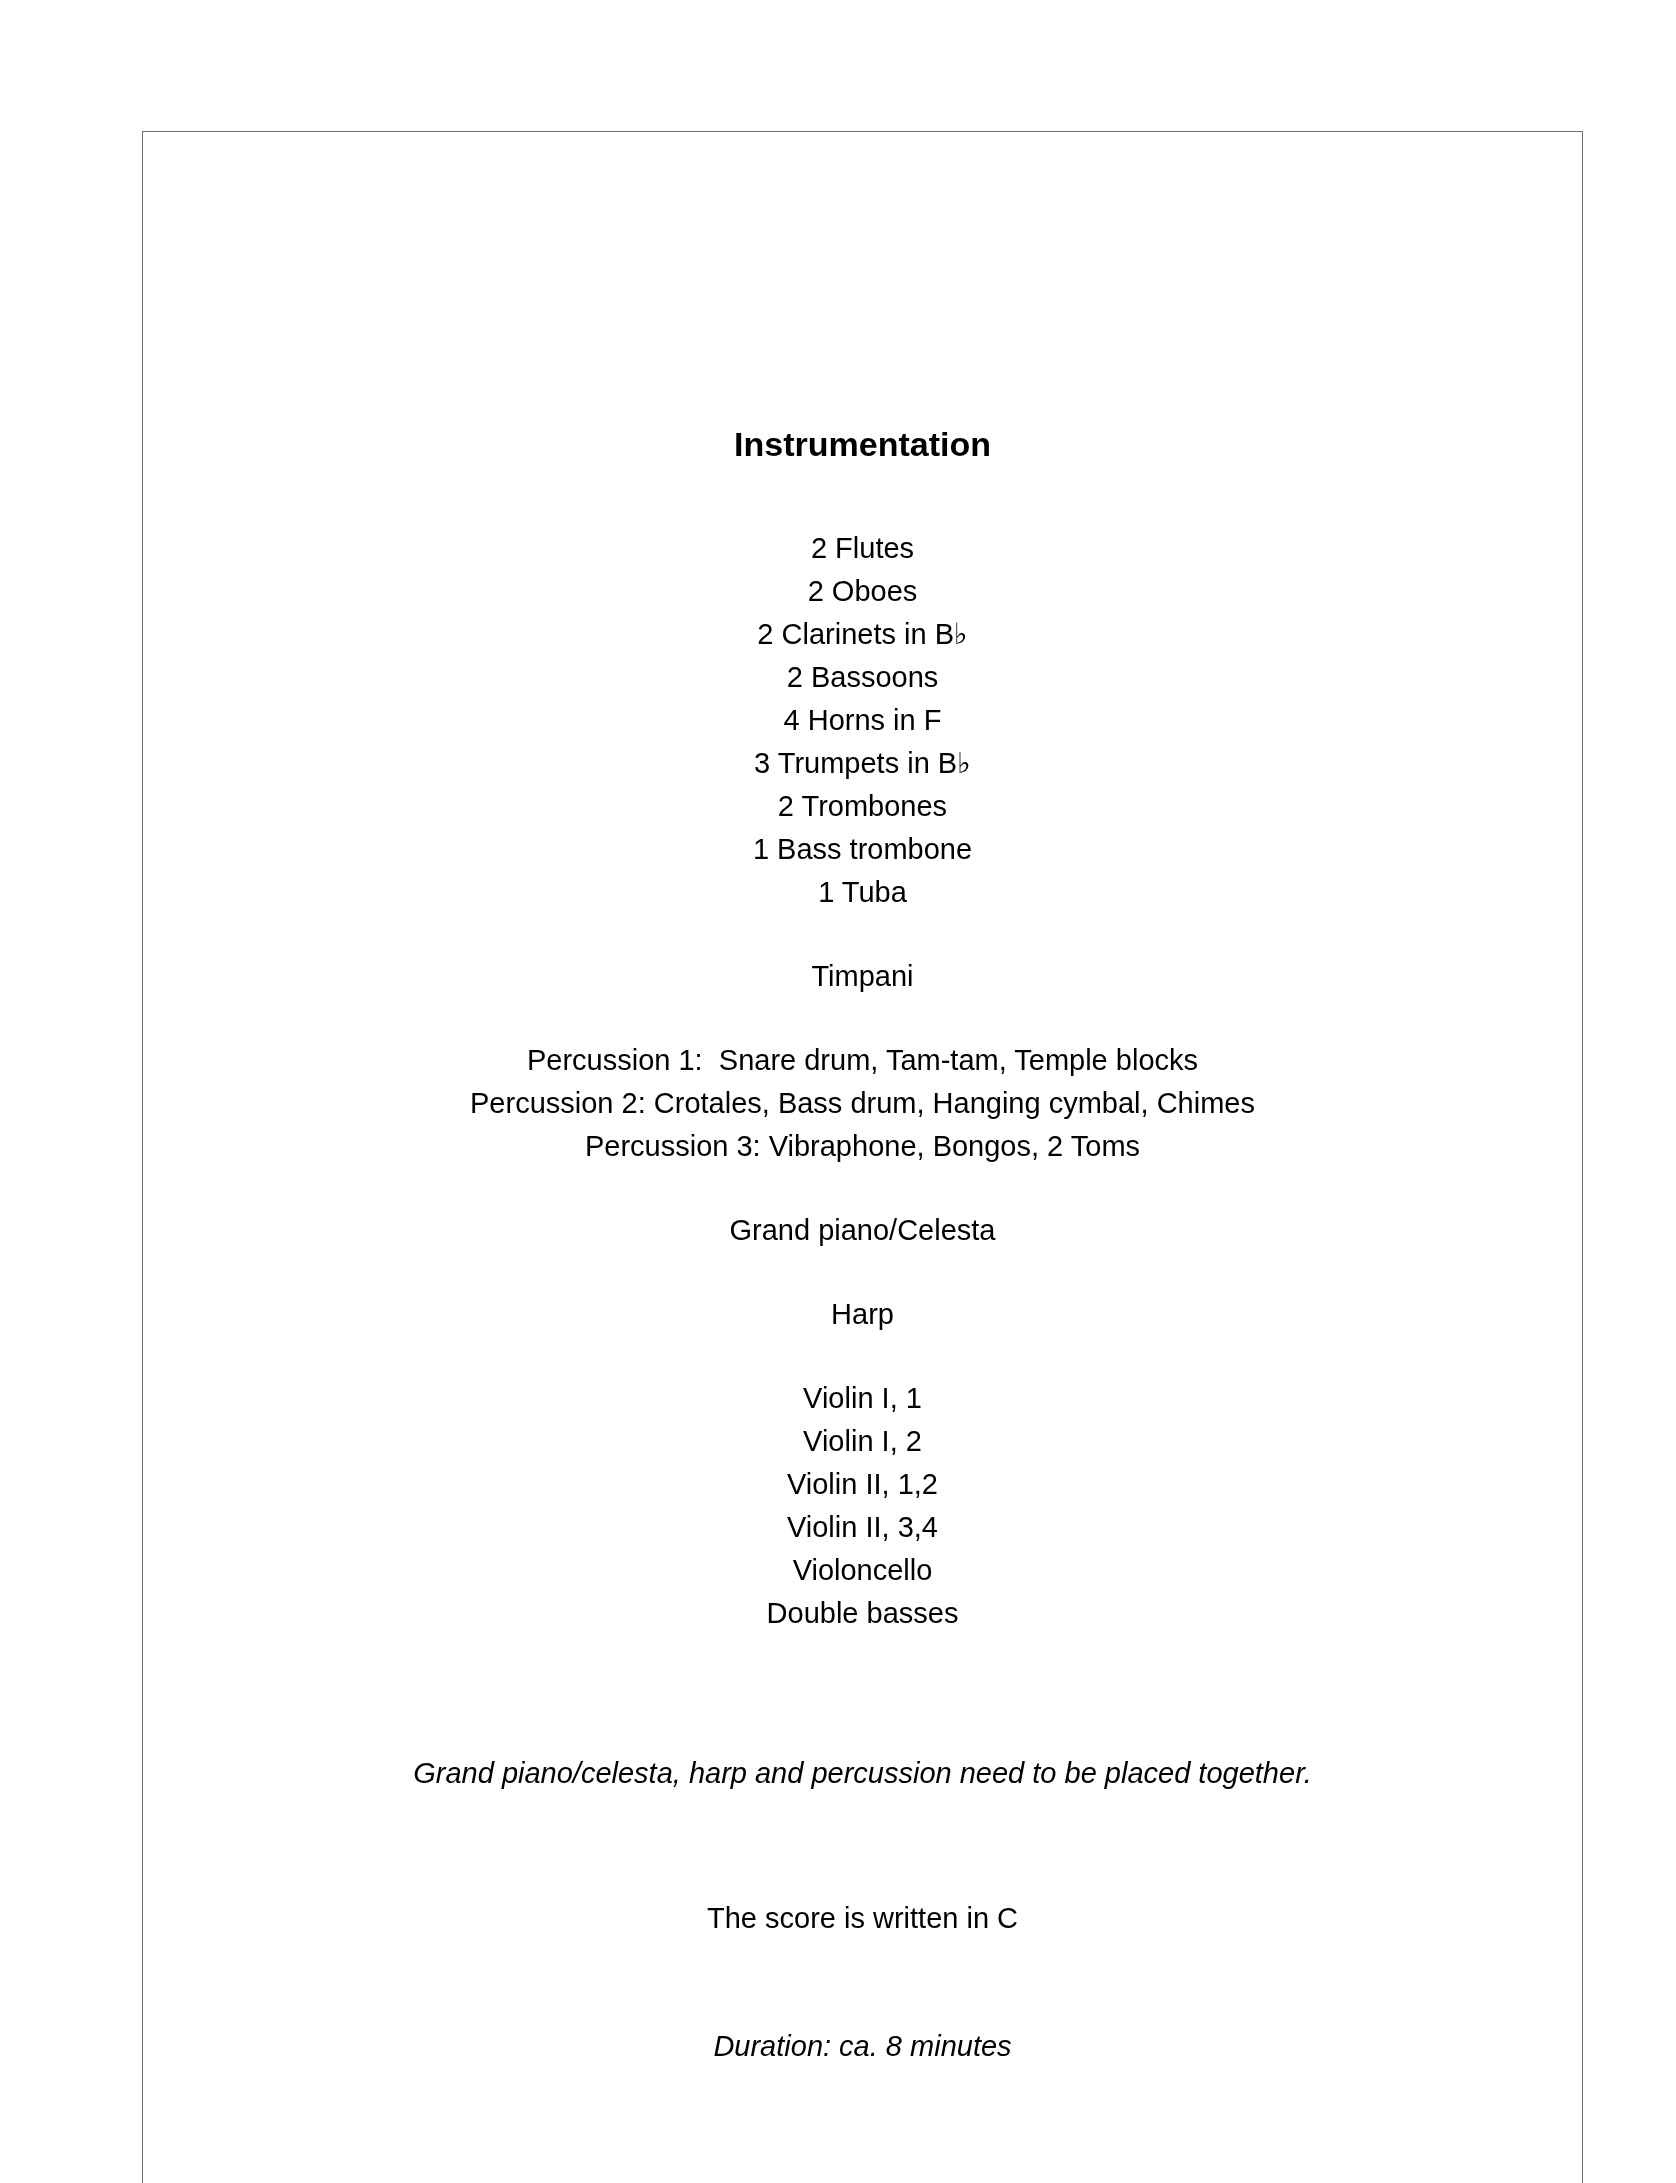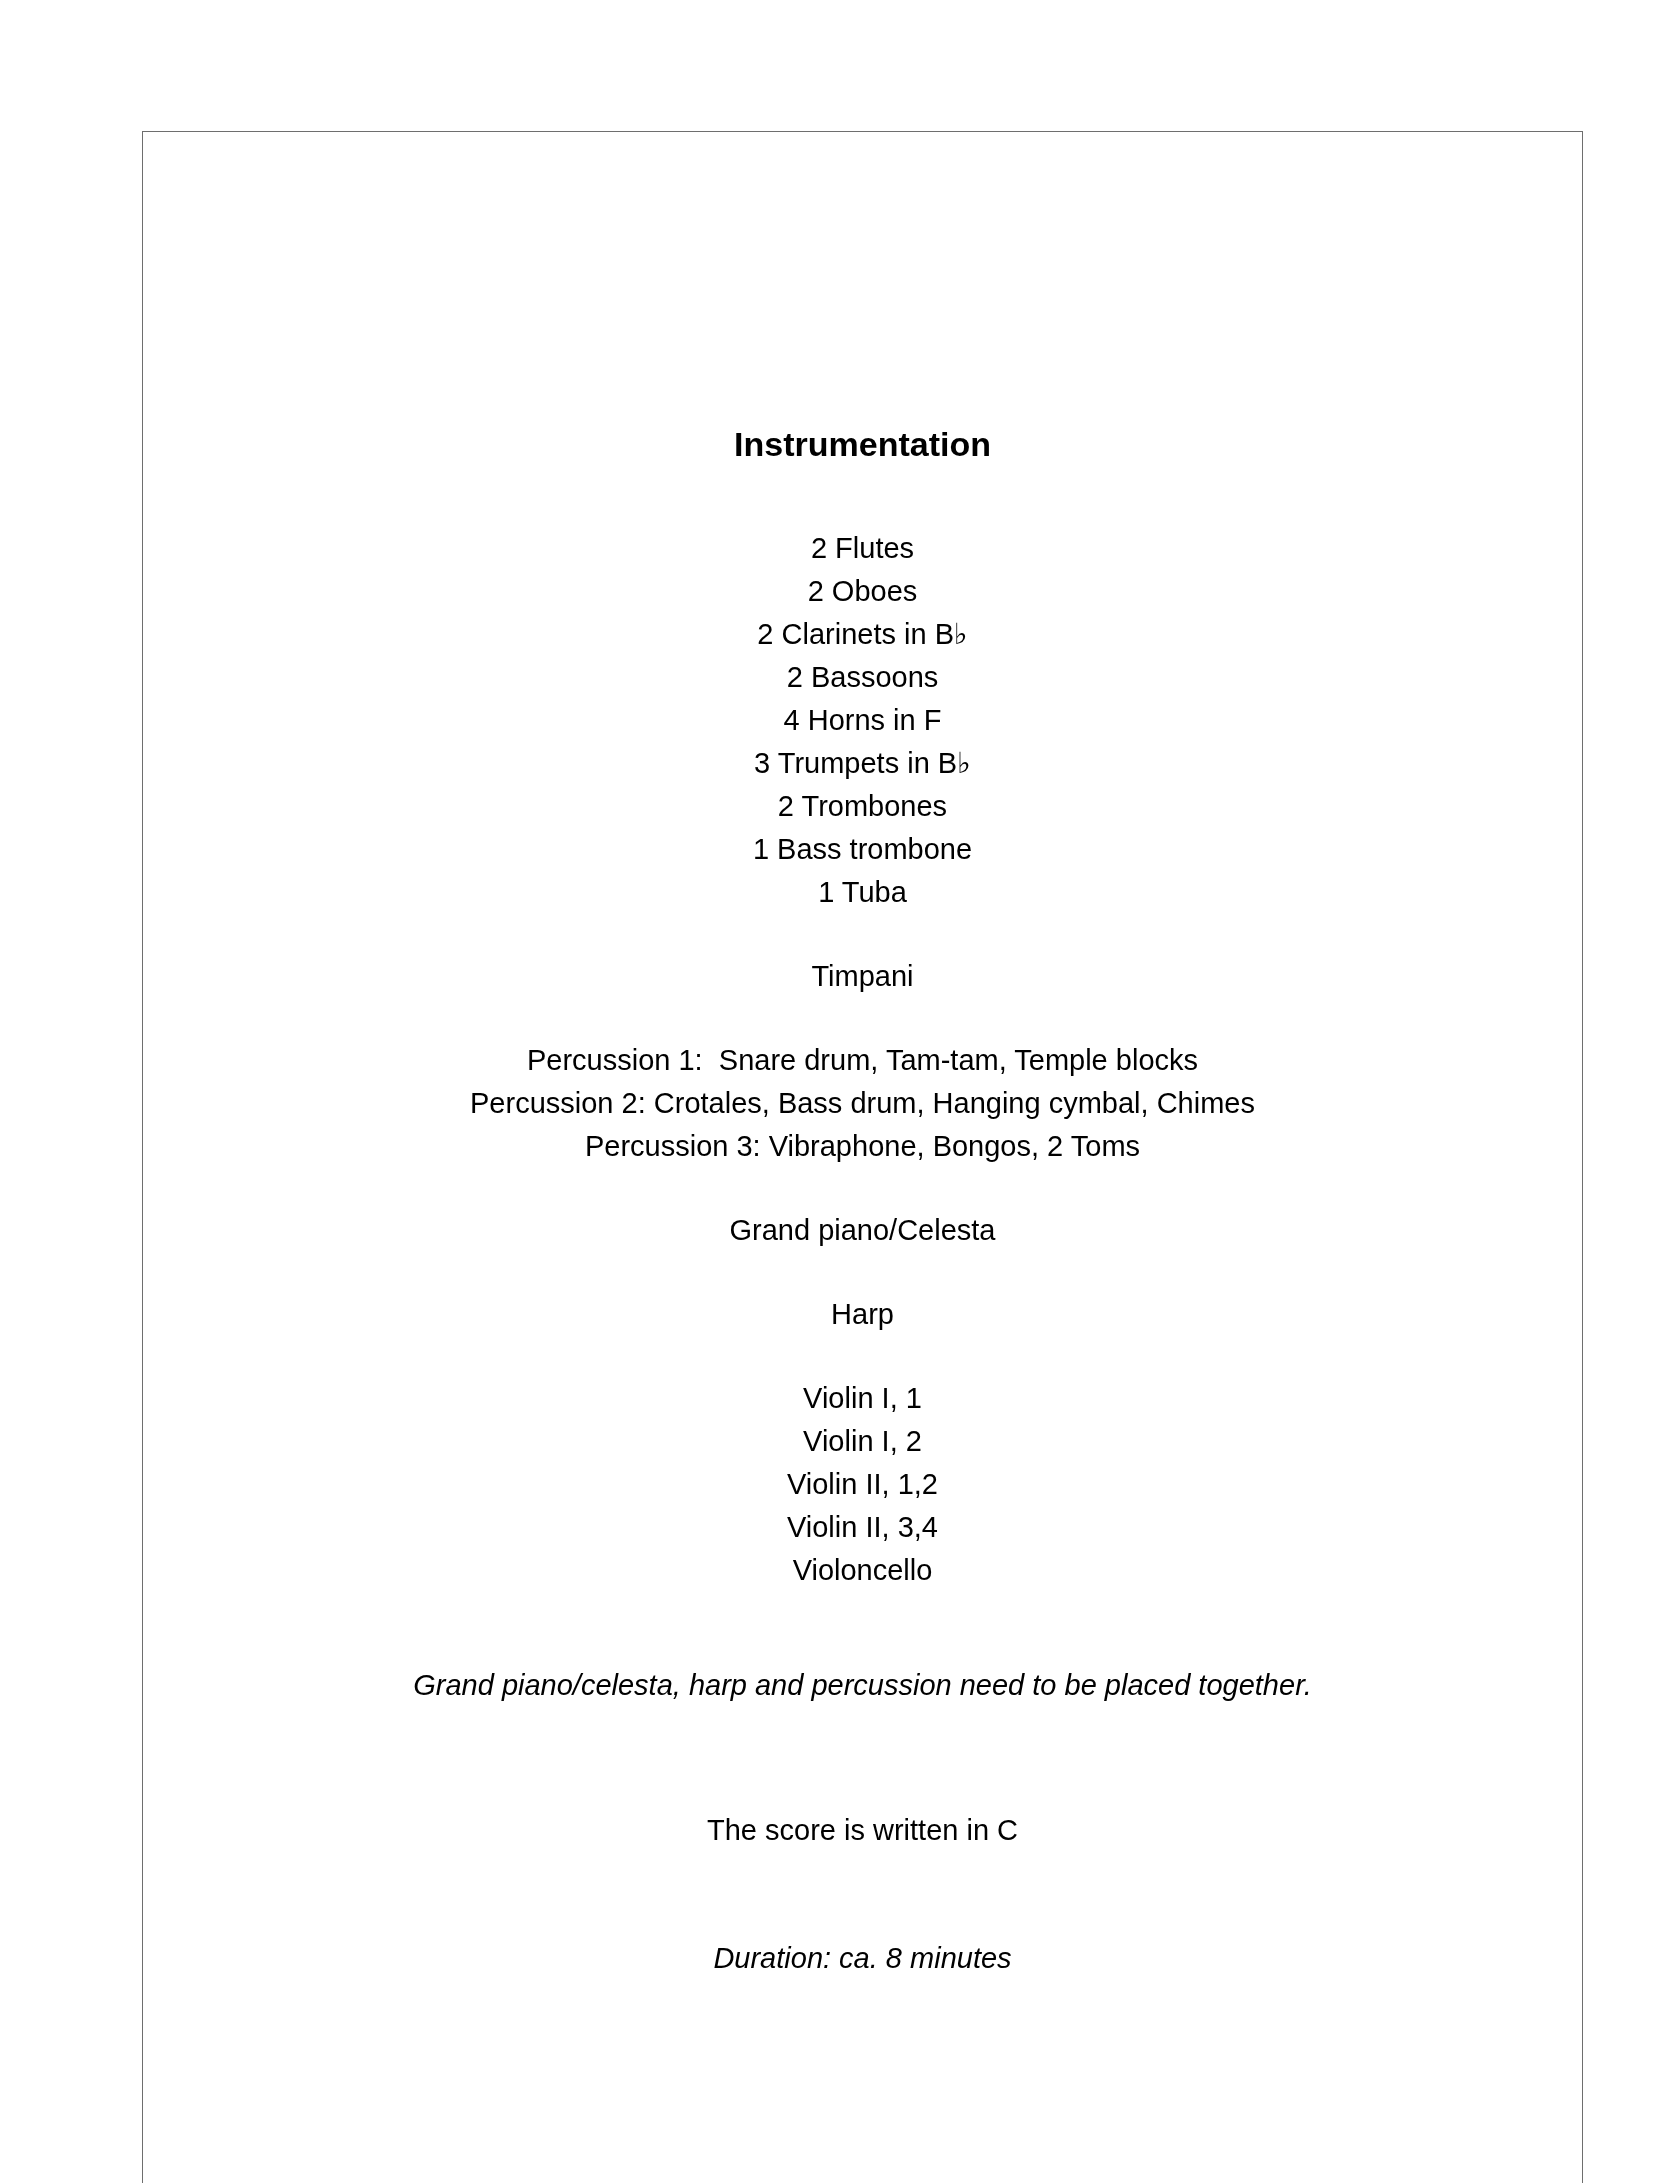--- a/index.html
+++ b/index.html
@@ -39,21 +39,21 @@
   }
   .line {
     font-size: 29px;
     line-height: 43px;
     white-space: pre-wrap;
   }
   .italic {
     font-style: italic;
   }
   .mt-group { margin-top: 41px; }
-  .mt-note1 { margin-top: 72px; }
+  .mt-note1 { margin-top: 117px; }
   .mt-note2 { margin-top: 102px; }
   .mt-note3 { margin-top: 85px; }
 </style>
 </head>
 <body style="--text-color: #000000; --border-color: #6e6e6e; --bg-color: #ffffff;">
 
 <div class="page-frame">
   <div class="content">
 
     <div class="title">Instrumentation</div>
@@ -81,20 +81,21 @@
     <div class="line mt-group">Grand piano/Celesta</div>
 
     <div class="line mt-group">Harp</div>
 
     <div class="mt-group">
         <div class="line">Violin I, 1</div>
         <div class="line">Violin I, 2</div>
         <div class="line">Violin II, 1,2</div>
         <div class="line">Violin II, 3,4</div>
         <div class="line">Violoncello</div>
+        <div class="line">Double basses</div>
       </div>
 
     <div class="line italic mt-note1">Grand piano/celesta, harp and percussion need to be placed together.</div>
 
     <div class="line mt-note2">The score is written in C</div>
 
     <div class="line italic mt-note3">Duration: ca. 8 minutes</div>
 
   </div>
 </div>

